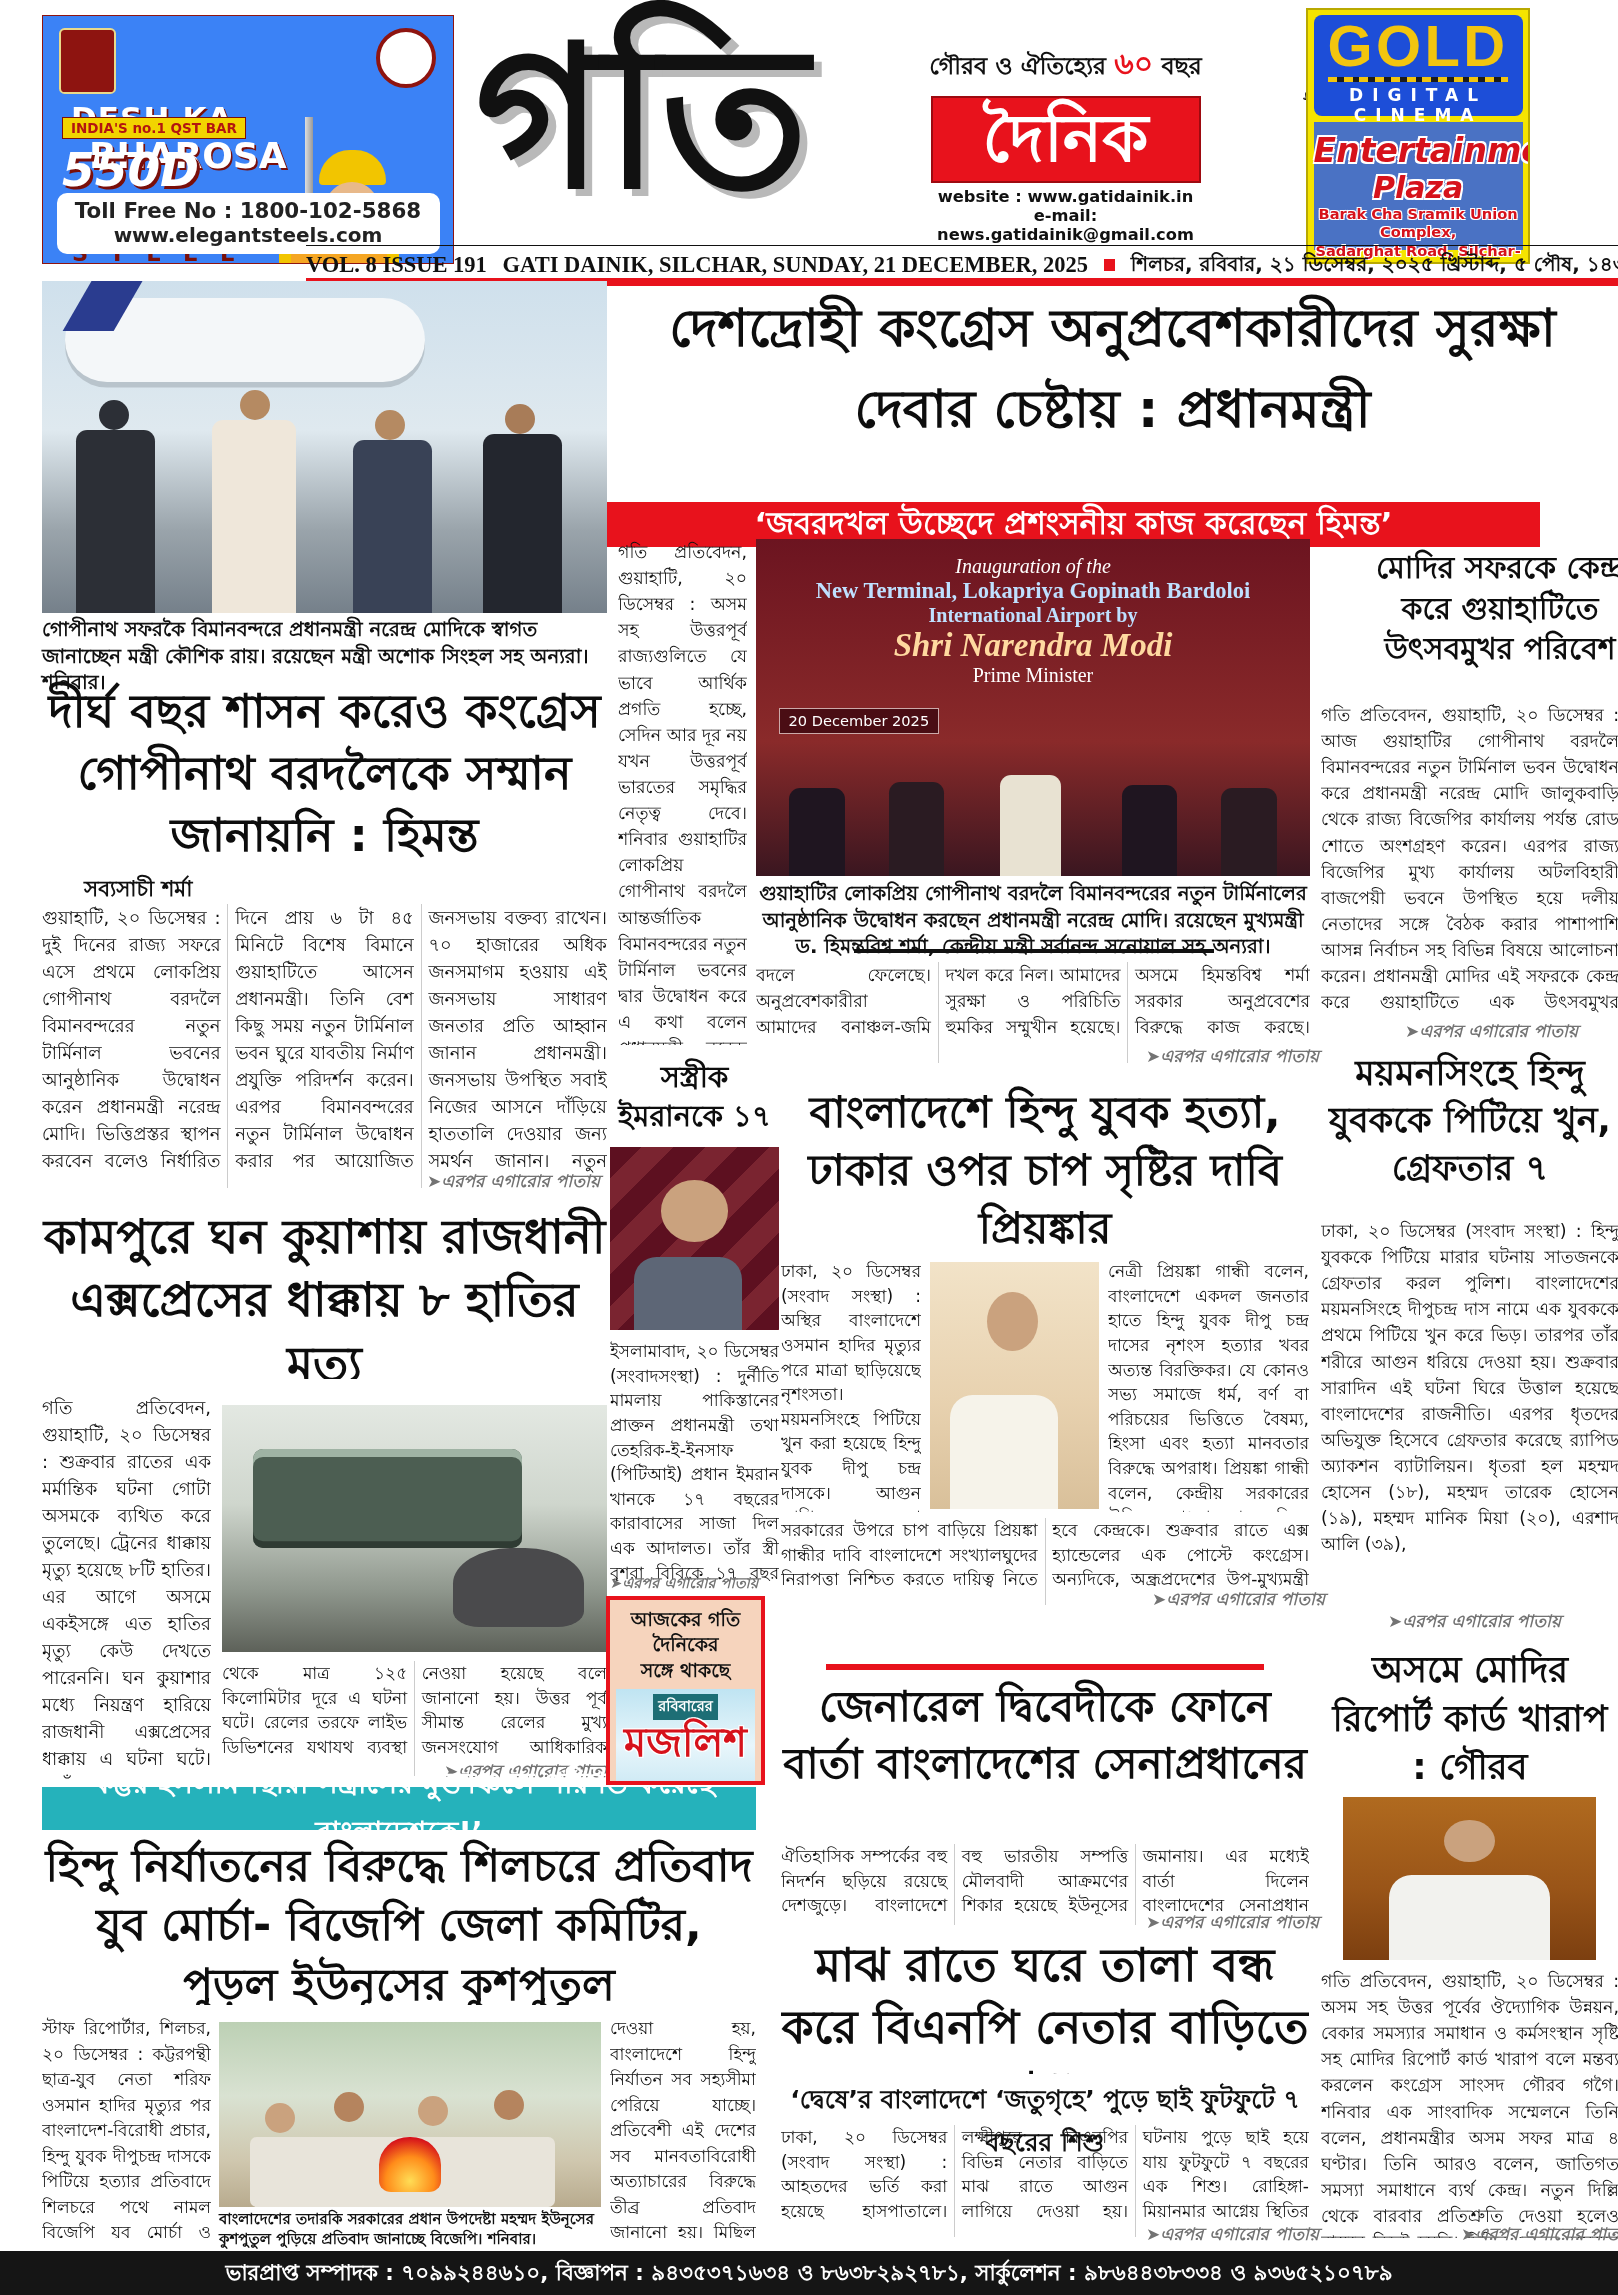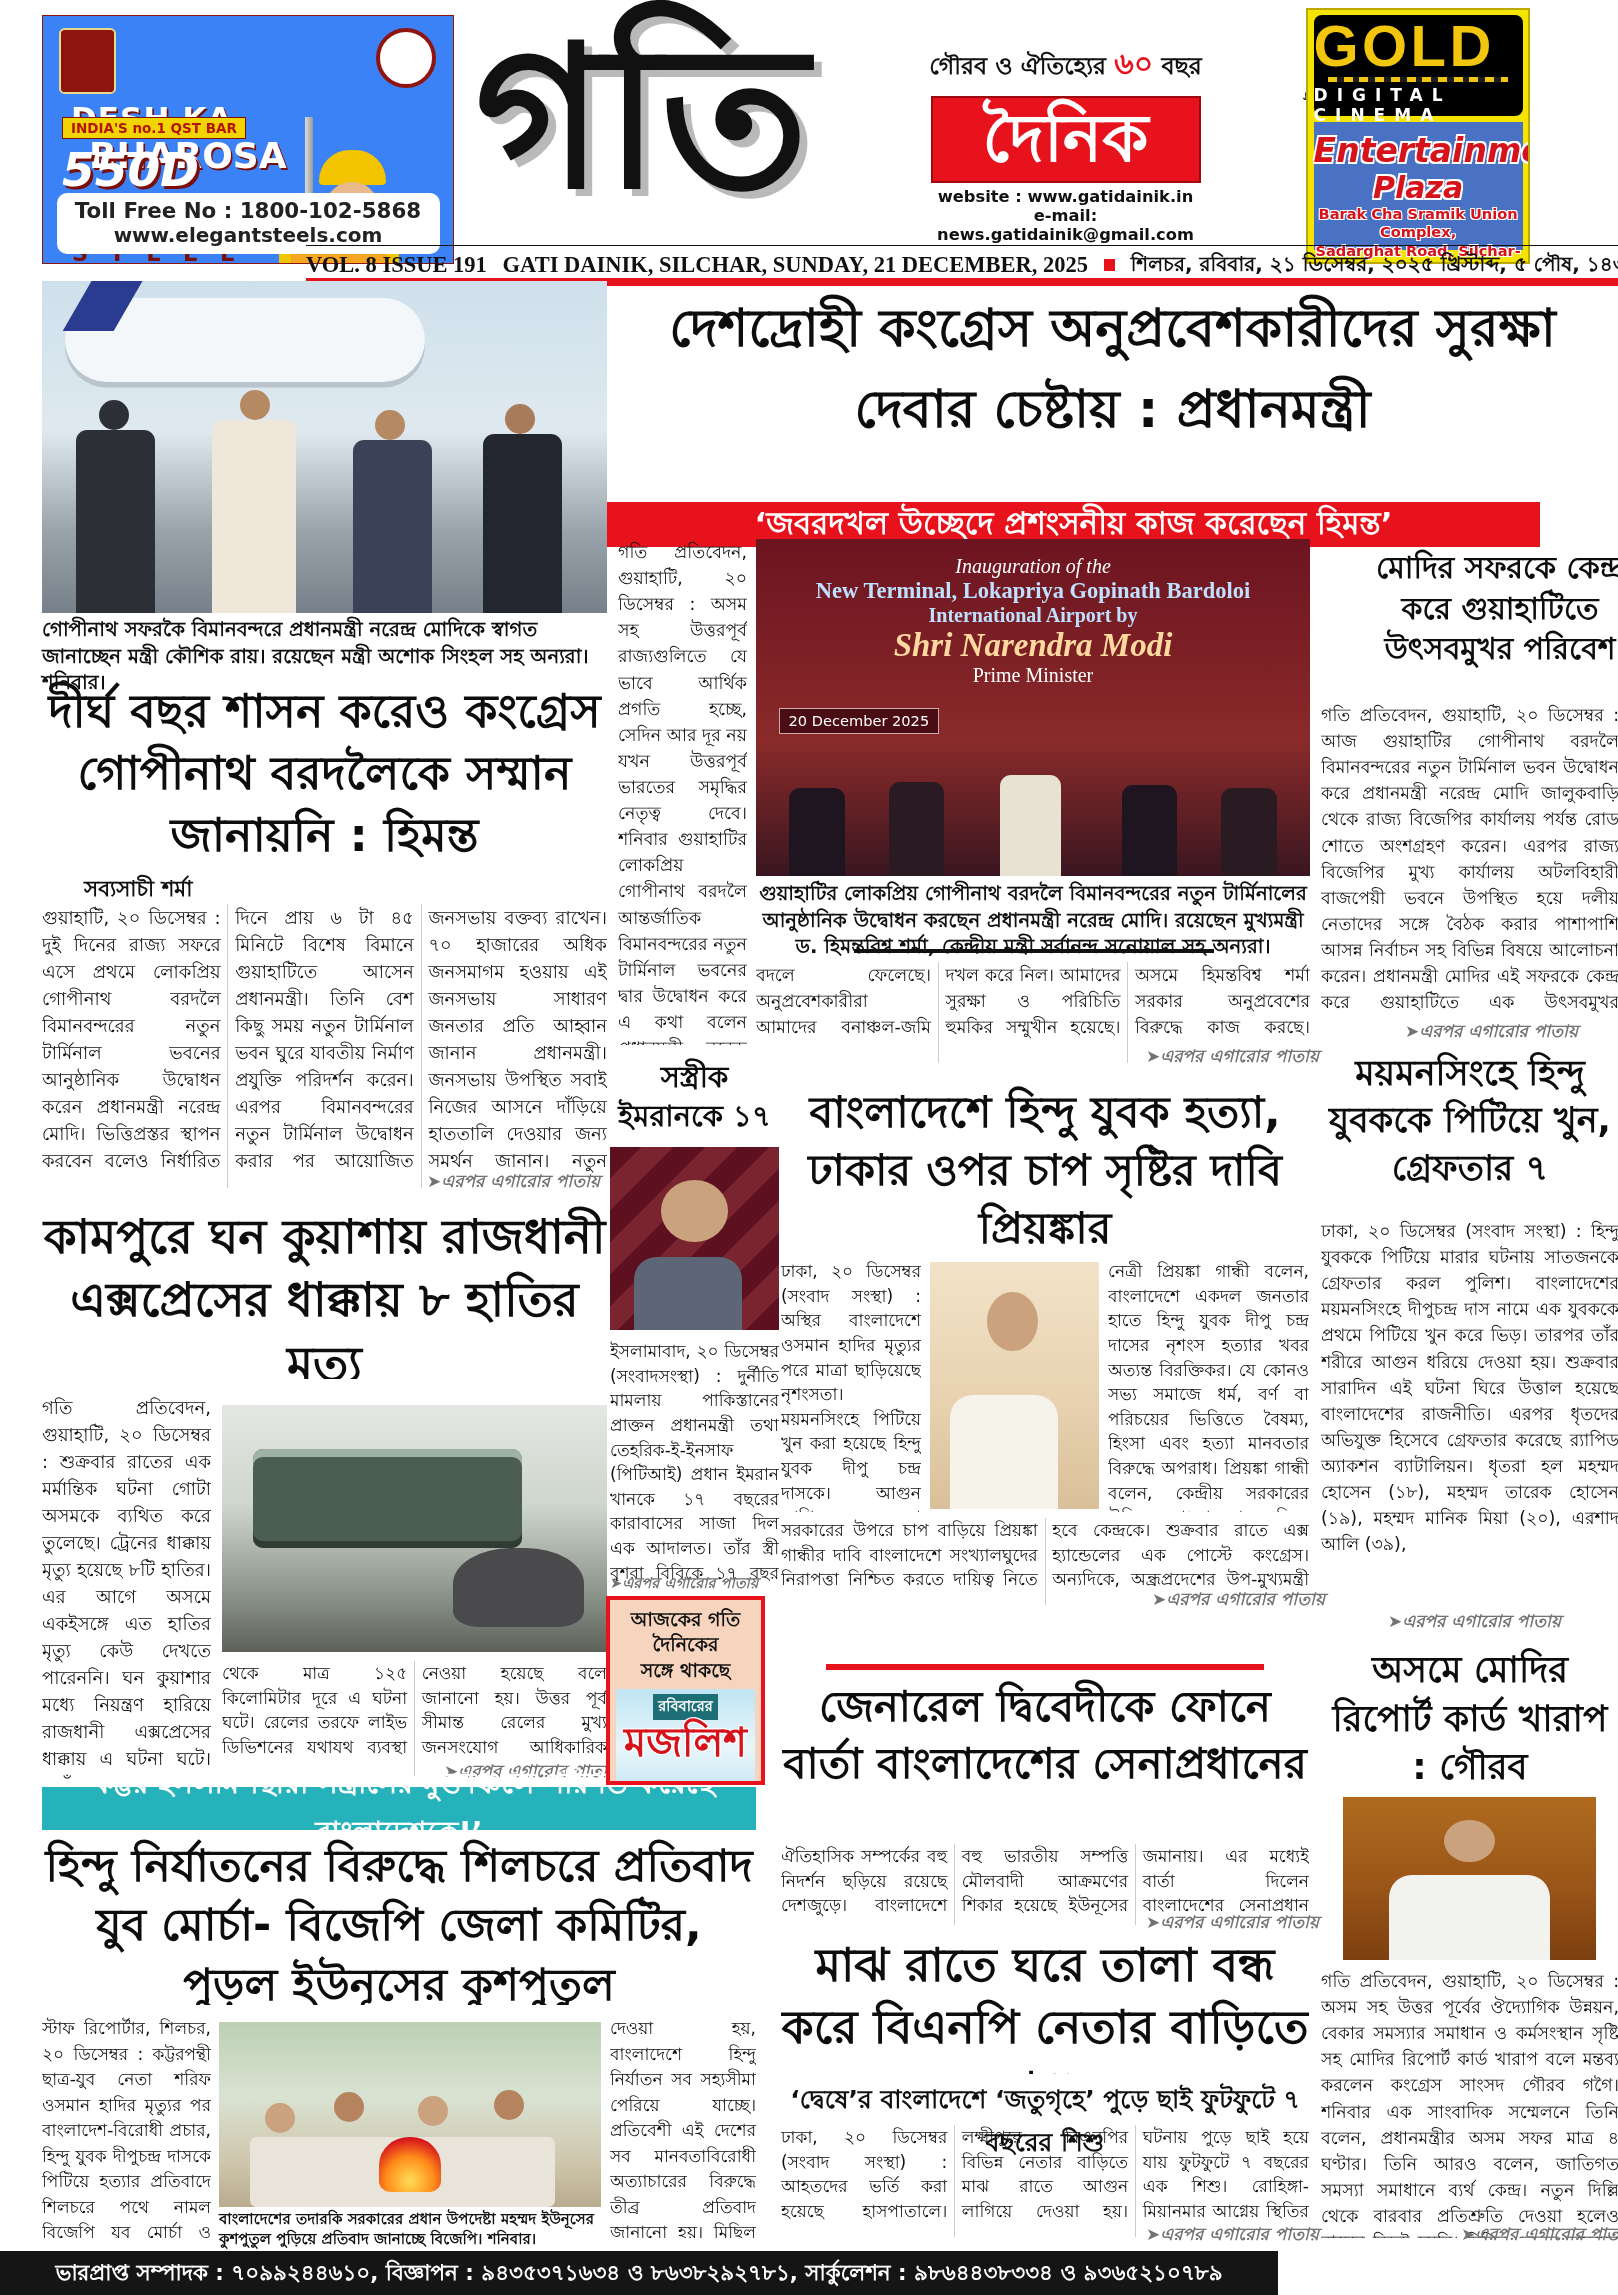--- a/index.html
+++ b/index.html
@@ -26,21 +26,21 @@
   .worker-vest{position:absolute;right:54px;top:209px;width:96px;height:62px;background:#f5a623;
                border-radius:9px 9px 0 0;border-left:12.4px solid #f2c500;border-right:12.4px solid #f2c500;}
   .worker-rod{position:absolute;right:140px;top:101px;width:7.9px;height:169px;
               background:linear-gradient(90deg,#ddd,#999);}
   .ae-tollbox{position:absolute;left:13.5px;bottom:9px;width:383px;height:61px;background:#fff;border-radius:10px;
               color:#222;text-align:center;font-weight:bold;}
   .ae-toll{font-size:21.4px;padding-top:5.6px;}
   .ae-web{font-size:20px;}
 
   .ad-gold-wrap{background:#f5e400;border:2.2px solid #b9a900;padding:5.6px;}
-  .ag-black{background:#000000;border-radius:7.9px;height:101px;position:relative;text-align:left;}
+  .ag-black{background:#1d4ed8;border-radius:7.9px;height:101px;position:relative;text-align:center;}
   .ag-gold{font-family:"Liberation Sans",sans-serif;font-weight:bold;font-size:58px;color:#f2c50f;
            letter-spacing:3.4px;line-height:62px;}
   .ag-strip{height:4.5px;margin:0 14.6px;background:repeating-linear-gradient(90deg,#f2c50f 0 9px,#1c1c1a 9px 15.7px);}
   .ag-sub{color:#fff;font-size:17px;letter-spacing:9px;font-weight:bold;padding:3.4px 0;}
   .ag-blue{background:#4a72c4;margin-top:5.6px;height:128px;text-align:center;position:relative;}
   .script-red{font-weight:bold;font-style:italic;color:#d6121b;
               text-shadow:-1.7px -1.7px 0 #fff,1.7px -1.7px 0 #fff,-1.7px 1.7px 0 #fff,1.7px 1.7px 0 #fff;}
   .ag-ent{font-size:33px;padding-top:9px;}
   .ag-plaza{font-size:30px;}
   .ag-addr{color:#d6121b;font-weight:bold;font-size:14.6px;line-height:1.25;
@@ -302,16 +302,16 @@
   <div class="abs cont" style="left:1388px;top:1608px;">➤এরপর এগারোর পাতায়</div>
 
   <div class="abs headline nooverflow" style="left:1321px;top:1646px;width:298px;height:143px;font-size:36px;">অসমে মোদির রিপোর্ট কার্ড খারাপ : গৌরব</div>
   <div class="photo ph-gaurav" style="left:1343px;top:1797px;width:253px;height:163px;">
     <div class="face"></div>
     <div class="shirt"></div>
   </div>
   <div class="abs body-text nooverflow" style="left:1321px;top:1968px;width:298px;height:270px;font-size:17.4px;">গতি প্রতিবেদন, গুয়াহাটি, ২০ ডিসেম্বর : অসম সহ উত্তর পূর্বের ঔদ্যোগিক উন্নয়ন, বেকার সমস্যার সমাধান ও কর্মসংস্থান সৃষ্টি সহ মোদির রিপোর্ট কার্ড খারাপ বলে মন্তব্য করলেন কংগ্রেস সাংসদ গৌরব গগৈ। শনিবার এক সাংবাদিক সম্মেলনে তিনি বলেন, প্রধানমন্ত্রীর অসম সফর মাত্র ৪ ঘণ্টার। তিনি আরও বলেন, জাতিগত সমস্যা সমাধানে ব্যর্থ কেন্দ্র। নতুন দিল্লি থেকে বারবার প্রতিশ্রুতি দেওয়া হলেও বাস্তবে কিছুই হয়নি। দিল্লির নেতৃত্ব অসমের মানুষের আবেগ নিয়ে ছিনিমিনি খেলছে বলে অভিযোগ তাঁর।</div>
   <div class="abs cont" style="left:1461px;top:2221px;">➤এরপর এগারোর পাতায়</div>
 
-  <div class="abs footer" style="left:0;top:2251px;width:1278px;height:45px;">ভারপ্রাপ্ত সম্পাদক : ৭০৯৯২৪৪৬১০, বিজ্ঞাপন : ৯৪৩৫৩৭১৬৩৪ ও ৮৬৩৮২৯২৭৮১, সার্কুলেশন : ৯৮৬৪৪৩৮৩৩৪ ও ৯৩৬৫২১০৭৮৯</div>
+  <div class="abs footer" style="left:0;top:2251px;width:1618px;height:45px;">ভারপ্রাপ্ত সম্পাদক : ৭০৯৯২৪৪৬১০, বিজ্ঞাপন : ৯৪৩৫৩৭১৬৩৪ ও ৮৬৩৮২৯২৭৮১, সার্কুলেশন : ৯৮৬৪৪৩৮৩৩৪ ও ৯৩৬৫২১০৭৮৯</div>
 
 </div>
 
 
 </body></html>

